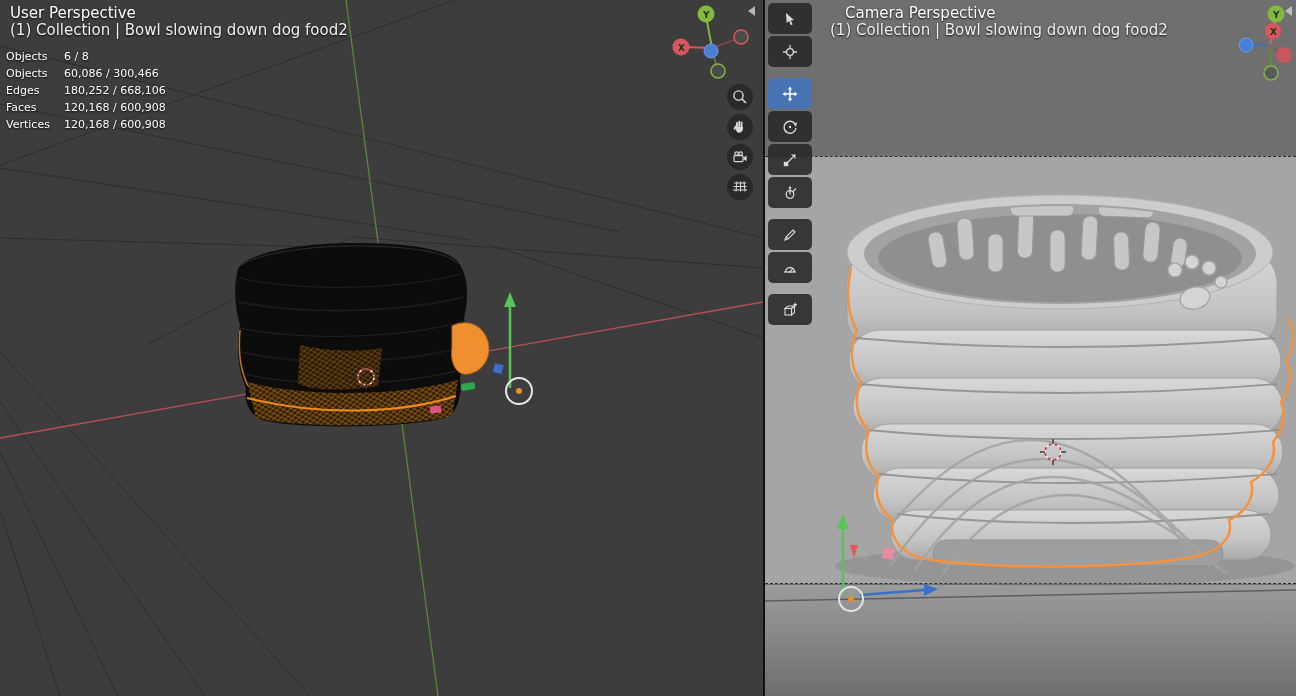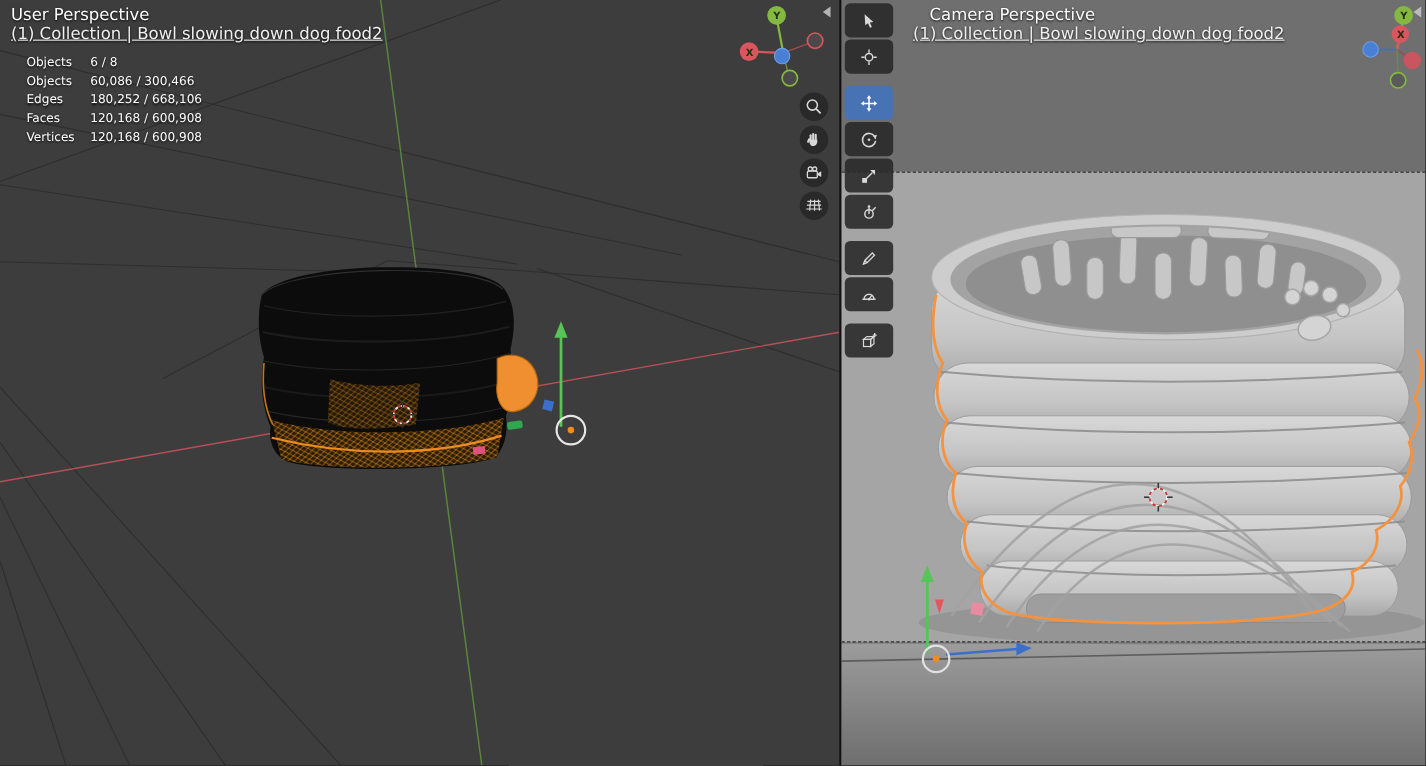--- a/index.html
+++ b/index.html
@@ -7,23 +7,23 @@
   body { font-family:"DejaVu Sans", sans-serif; }
   .app { position:relative; width:1296px; height:696px; overflow:hidden; background:#3d3d3d; }
 
   
   .vp-left { position:absolute; left:0; top:0; width:763px; height:696px; background:#3d3d3d; overflow:hidden; }
   .divider { position:absolute; left:763px; top:0; width:2px; height:696px; background:#111; }
 
   .scene { position:absolute; left:0; top:0; }
 
   .vp-label { position:absolute; font-size:15px; color:#ffffff; text-shadow:0 1px 2px rgba(0,0,0,.9); white-space:nowrap; }
-  .vp-label.sub { color:#f0f0f0;text-decoration:underline; }
-
-  .stats { position:absolute; left:24px; top:48px; font-size:11px; color:#fff; text-shadow:0 1px 2px rgba(0,0,0,.9); }
+  .vp-label.sub { color:#f0f0f0; }
+
+  .stats { position:absolute; left:6px; top:48px; font-size:11px; color:#fff; text-shadow:0 1px 2px rgba(0,0,0,.9); }
   .stat-row { display:grid; grid-template-columns:58px auto; height:17px; line-height:17px; }
 
   
   .nav-btn { position:absolute; width:26px; height:26px; border-radius:50%; background:rgba(33,33,33,.72);
              display:flex; align-items:center; justify-content:center; }
   .collapse { position:absolute; width:0; height:0; border-top:5px solid transparent; border-bottom:5px solid transparent;
               border-right:7px solid #c9c9c9; opacity:.85; }
 
   
   .vp-right { position:absolute; left:765px; top:0; width:531px; height:696px; background:#6f6f6f; overflow:hidden; }

